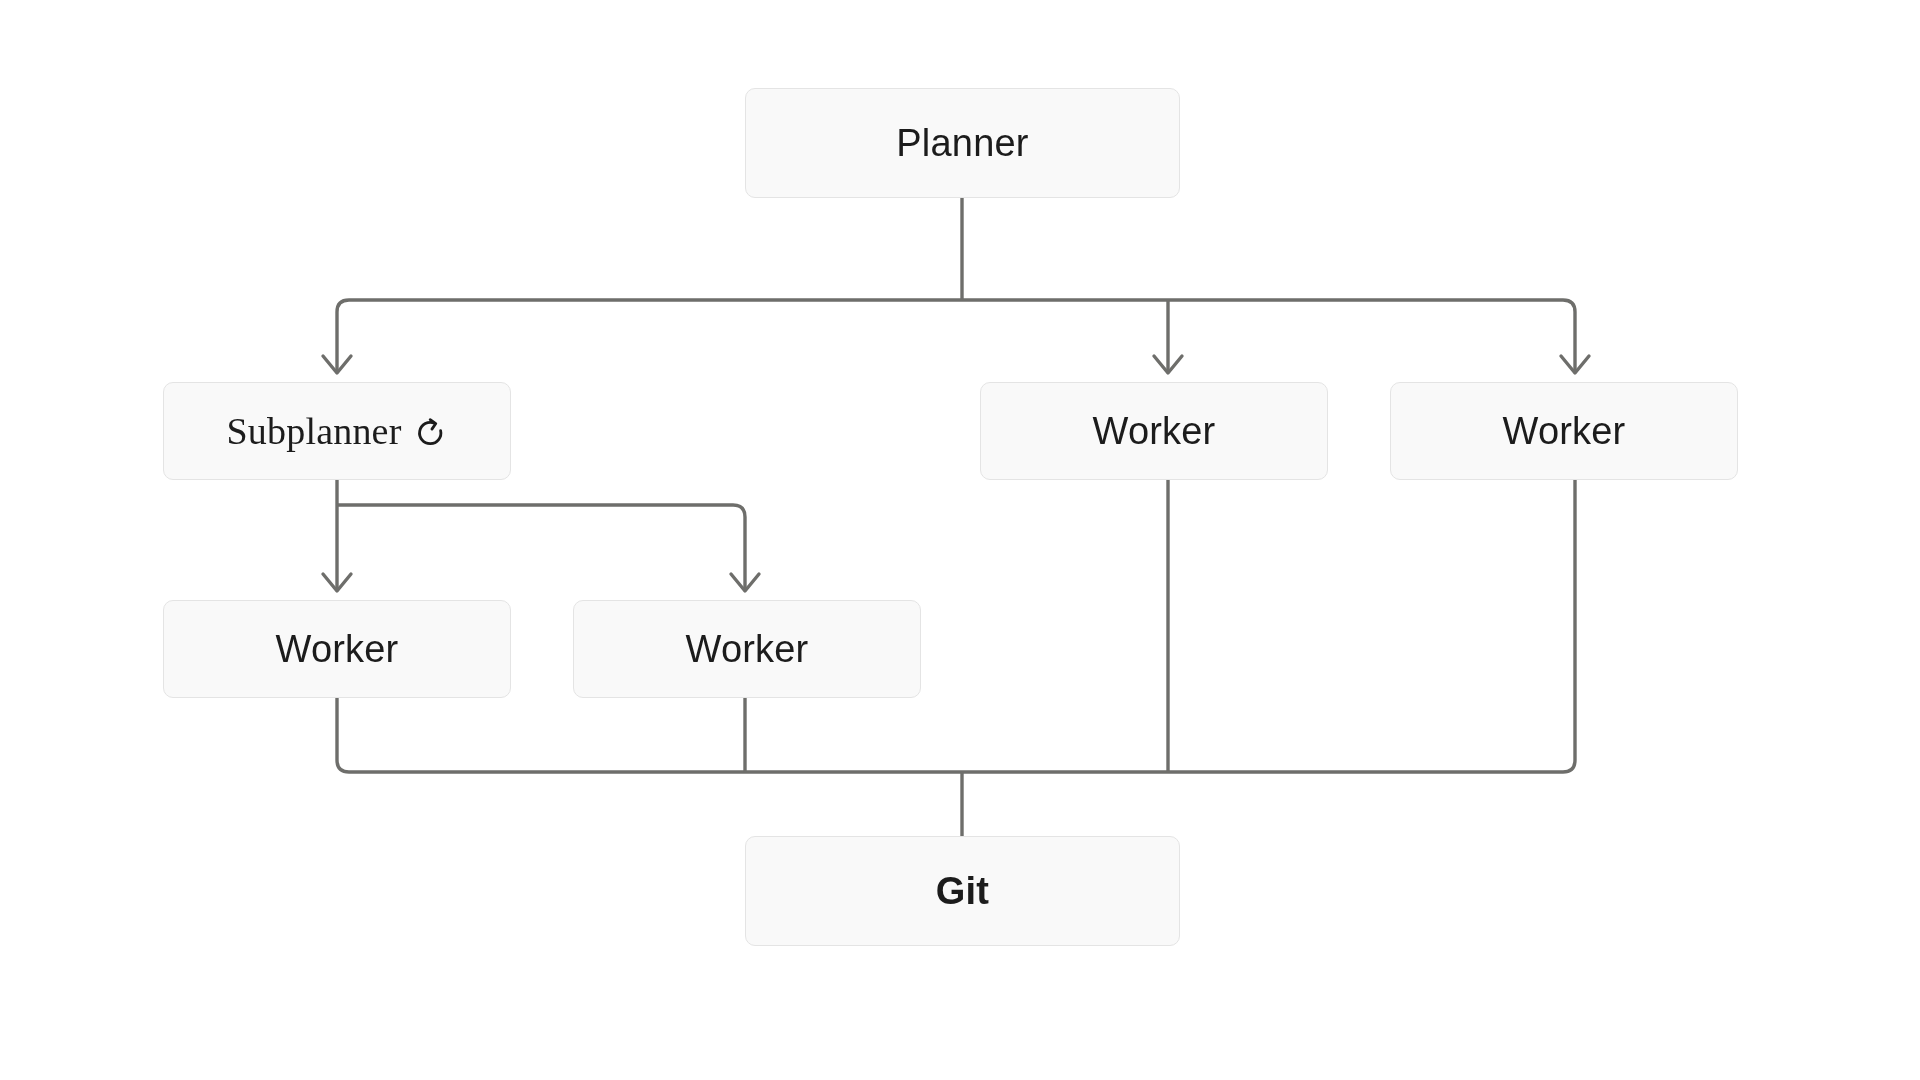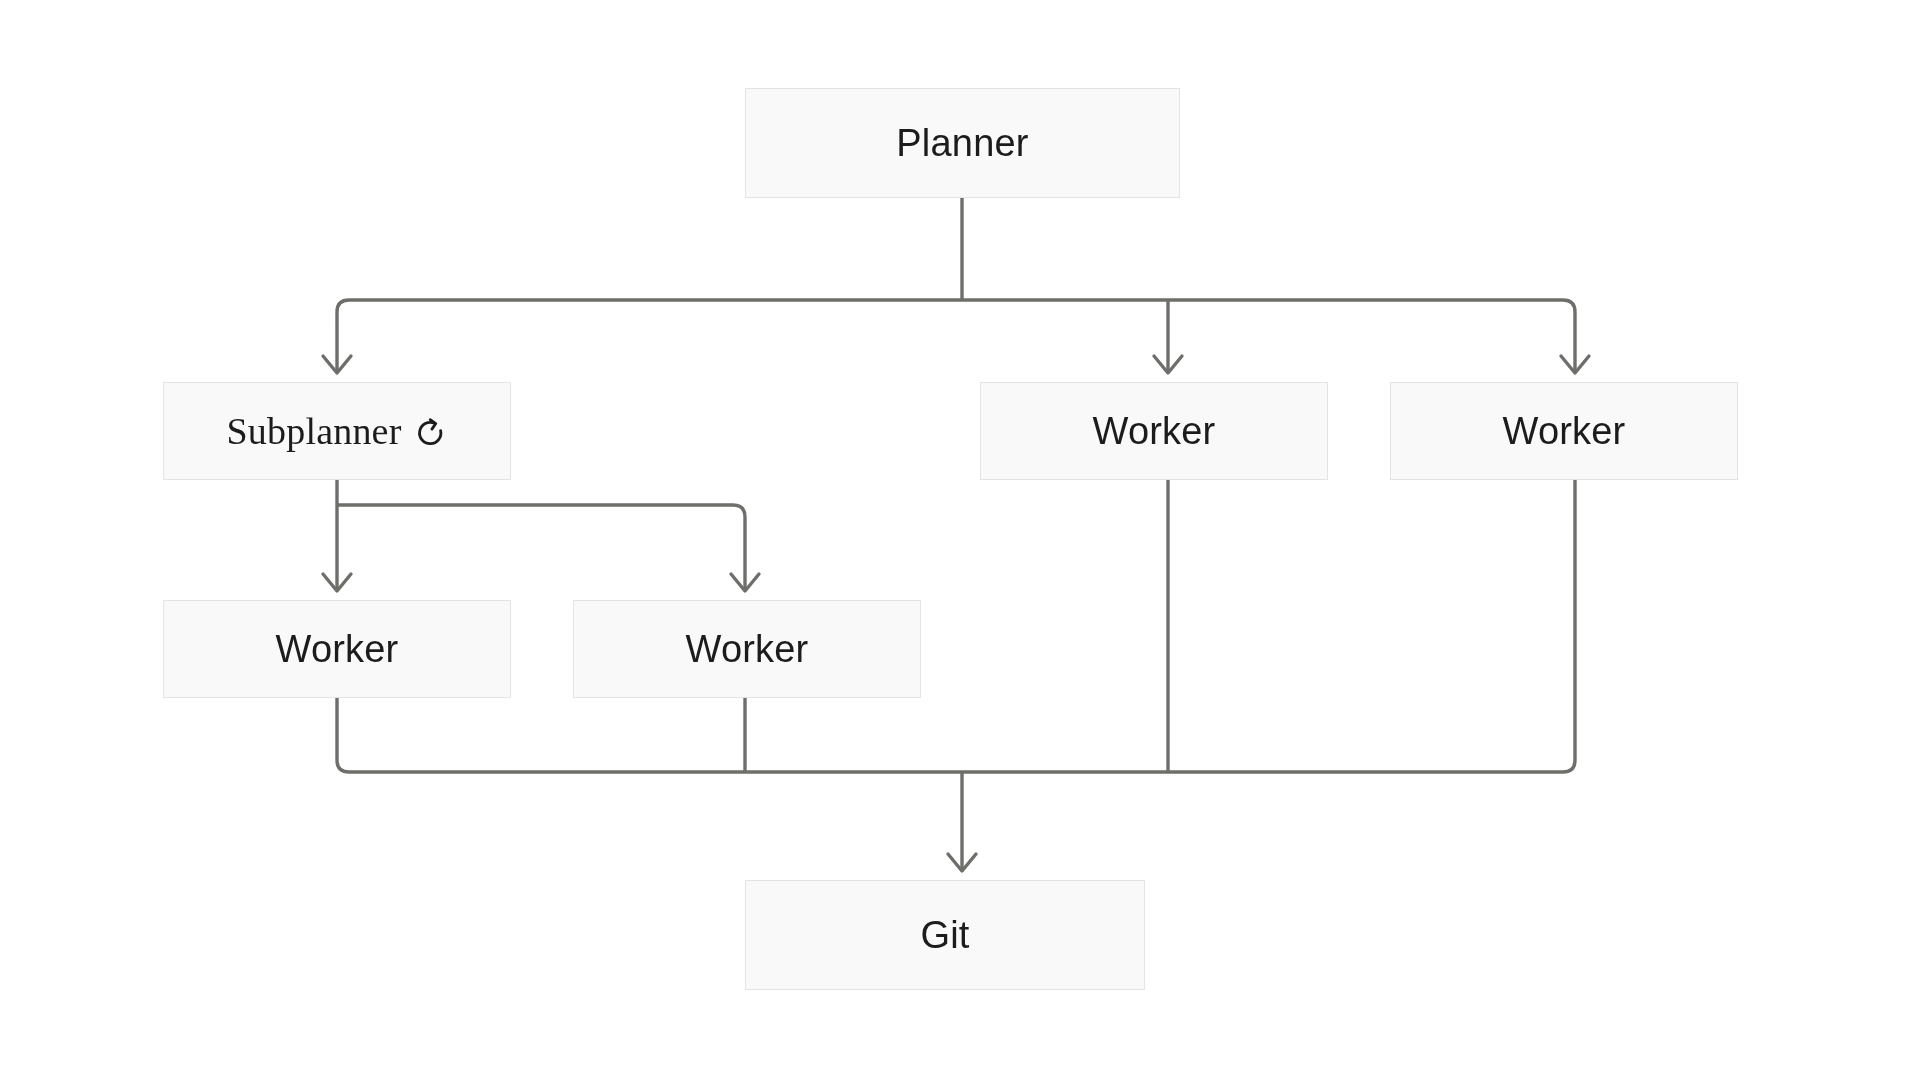--- a/index.html
+++ b/index.html
@@ -26,21 +26,21 @@
     left: 0;
     width: 1920px;
     height: 1080px;
     pointer-events: none;
   }
   .node {
     position: absolute;
     box-sizing: border-box;
     background: #f9f9f9;
     border: 1.6px solid #e4e4e4;
-    border-radius: 0;
+    border-radius: 10px;
     display: flex;
     align-items: center;
     justify-content: center;
     z-index: 2;
   }
   .node-label {
     font-size: 38px;
     line-height: 1;
     color: #1c1c1c;
     letter-spacing: 0.2px;
@@ -124,17 +124,17 @@
   </div>
 
   <div class="node" style="left:163px; top:600px; width:348px; height:98px;">
     <span class="node-label">Worker</span>
   </div>
 
   <div class="node" style="left:573px; top:600px; width:348px; height:98px;">
     <span class="node-label">Worker</span>
   </div>
 
-  <div class="node" style="left:745px; top:880px; width:400px; height:110px;">
+  <div class="node" style="left:745px; top:836px; width:435px; height:110px;font-weight:bold;">
     <span class="node-label">Git</span>
   </div>
 
 </div>
 
 </body></html>

